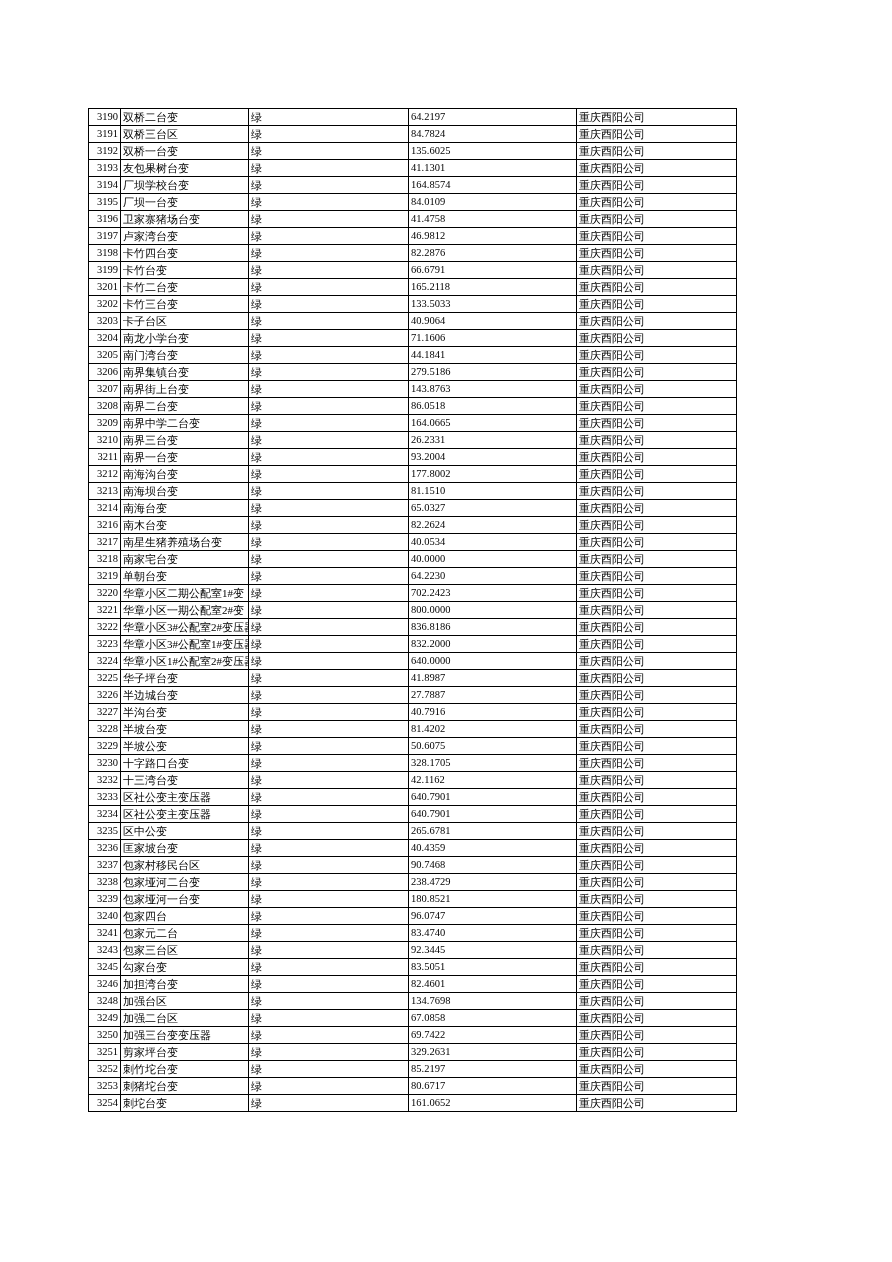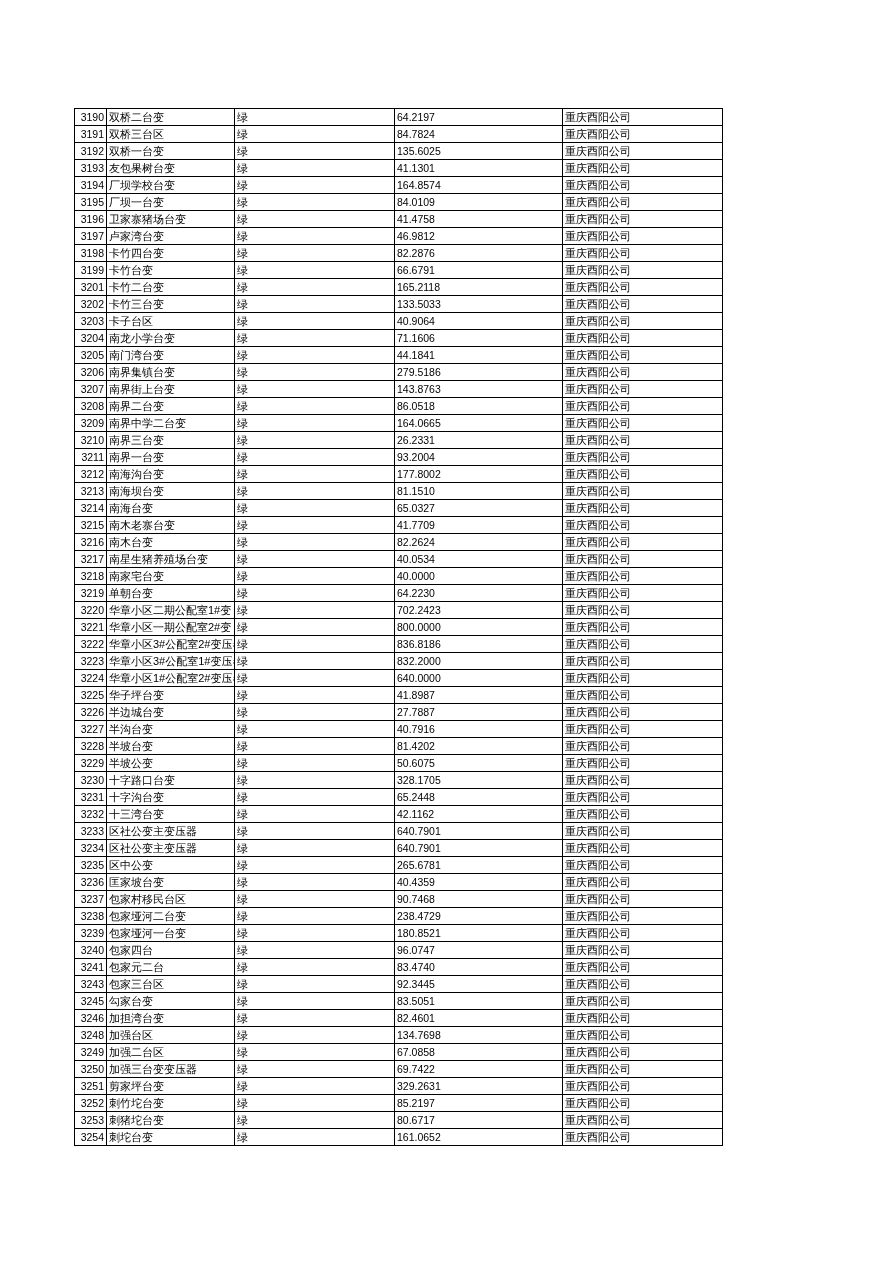--- a/index.html
+++ b/index.html
@@ -15,23 +15,24 @@
   }
   .page {
     position: relative;
     width: 892px;
     height: 1262px;
     background: #ffffff;
     box-sizing: border-box;
   }
   .sheet {
     position: absolute;
-    left: 74px;
+    left: 88px;
     top: 108px;
     width: 648px;
+    font-family: Liberation Serif, serif;
   }
   table.data {
     border-collapse: collapse;
     table-layout: fixed;
     width: 648px;
     font-size: 10.5px;
     line-height: 1;
   }
   table.data td {
     border: 1px solid #000000;
@@ -245,27 +246,20 @@
             <td class="company">重庆酉阳公司</td>
           </tr>
           <tr>
             <td class="id">3214</td>
             <td class="name">南海台变</td>
             <td class="status">绿</td>
             <td class="value">65.0327</td>
             <td class="company">重庆酉阳公司</td>
           </tr>
           <tr>
-            <td class="id">3215</td>
-            <td class="name">南木老寨台变</td>
-            <td class="status">绿</td>
-            <td class="value">41.7709</td>
-            <td class="company">重庆酉阳公司</td>
-          </tr>
-          <tr>
             <td class="id">3216</td>
             <td class="name">南木台变</td>
             <td class="status">绿</td>
             <td class="value">82.2624</td>
             <td class="company">重庆酉阳公司</td>
           </tr>
           <tr>
             <td class="id">3217</td>
             <td class="name">南星生猪养殖场台变</td>
             <td class="status">绿</td>
@@ -354,27 +348,20 @@
             <td class="name">半坡公变</td>
             <td class="status">绿</td>
             <td class="value">50.6075</td>
             <td class="company">重庆酉阳公司</td>
           </tr>
           <tr>
             <td class="id">3230</td>
             <td class="name">十字路口台变</td>
             <td class="status">绿</td>
             <td class="value">328.1705</td>
-            <td class="company">重庆酉阳公司</td>
-          </tr>
-          <tr>
-            <td class="id">3231</td>
-            <td class="name">十字沟台变</td>
-            <td class="status">绿</td>
-            <td class="value">65.2448</td>
             <td class="company">重庆酉阳公司</td>
           </tr>
           <tr>
             <td class="id">3232</td>
             <td class="name">十三湾台变</td>
             <td class="status">绿</td>
             <td class="value">42.1162</td>
             <td class="company">重庆酉阳公司</td>
           </tr>
           <tr>

